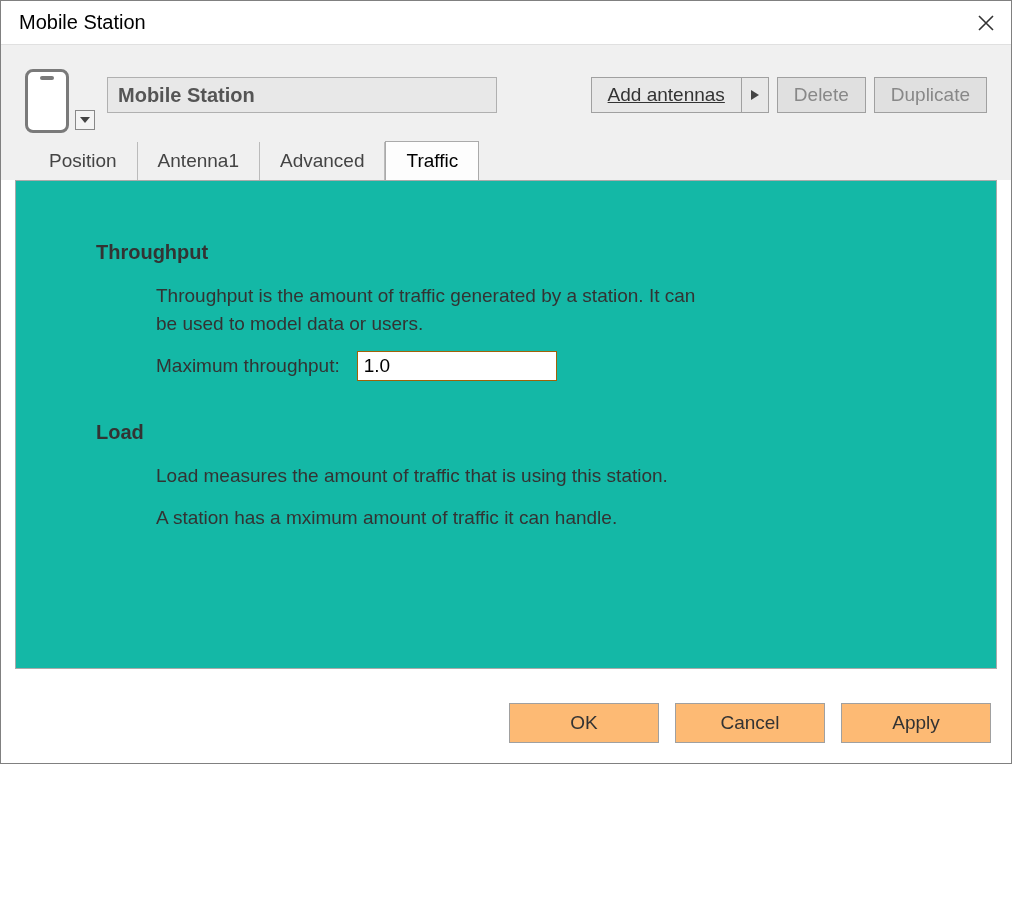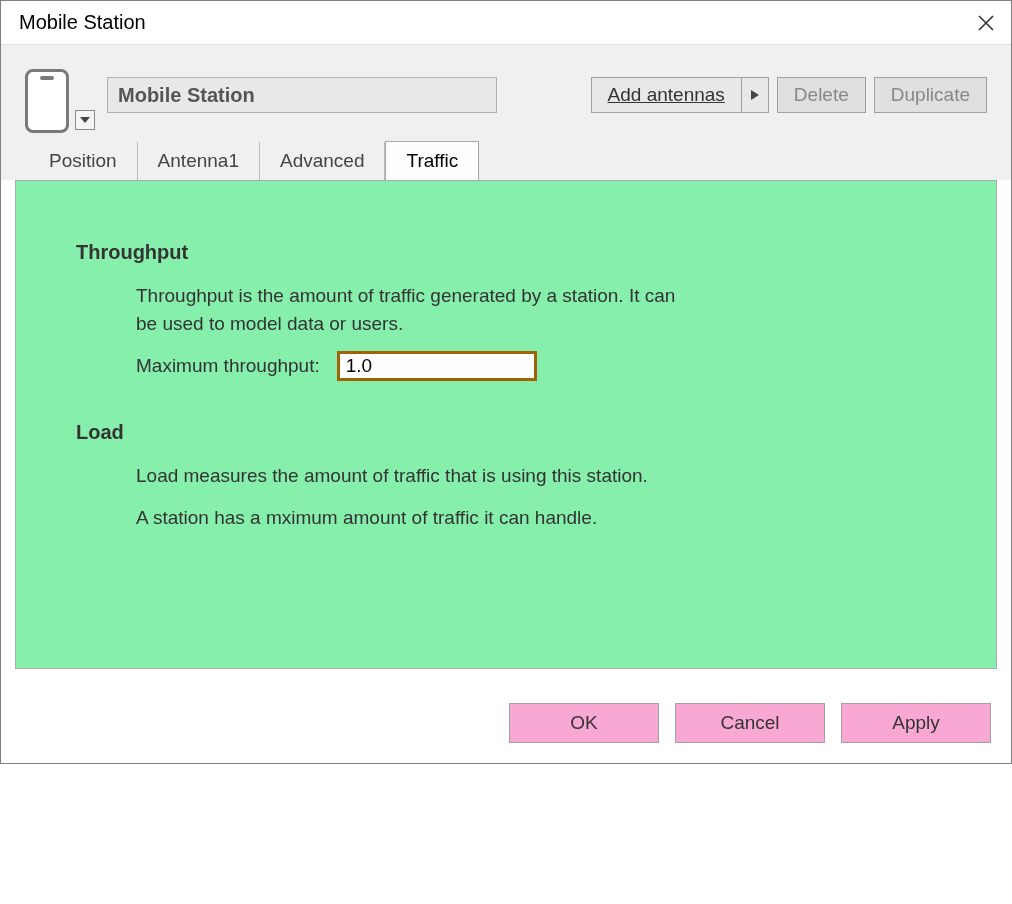--- a/index.html
+++ b/index.html
@@ -126,24 +126,24 @@
   .tab:last-child { border-right: 1px solid #bbb; }
   .tab.active {
     background: #fdfdfd;
     border: 1px solid #aaa;
     border-bottom: 1px solid #fdfdfd;
     margin-bottom: -1px;
     color: #000;
   }
   .tab-panel {
     border: 1px solid #aaa;
-    background: #86efac;
+    background: #14b8a6;
     margin: 0 14px 20px 14px;
     flex: 1;
-    padding: 60px 60px;
+    padding: 60px 80px;
     font-size: 19px;
     color: #333;
   }
   .section-title {
     font-weight: 600;
     font-size: 20px;
     margin-bottom: 18px;
     color: #333;
   }
   .section-body {
@@ -153,38 +153,38 @@
   }
   .section-body p { margin: 0 0 14px 0; max-width: 560px;}
   .field-row {
     display: flex; align-items: center; gap: 17px;
     margin-top: 14px;
   }
   .field-row label { font-size: 19px; }
   .field-row input {
     height: 30px;
     width: 200px;
-    border: 3px solid #a16207;
+    border: 1px solid #a16207;
     background: #fff;
     font-size: 19px;
     padding: 0 6px;
   }
 
   .footer {
     display: flex;
     justify-content: flex-end;
     gap: 16px;
     padding: 14px 20px 20px 20px;
     background: #fff;
   }
   .footer .btn {
     width: 150px;
     height: 40px;
     font-size: 19px;
-    background: #f9a8d4;
+    background: #fdba74;
   }
 </style>
 </head>
 <body>
 
 <div class="dialog">
 
   <div class="titlebar">
     <span class="title">Mobile Station</span>
     <span class="close-icon">

